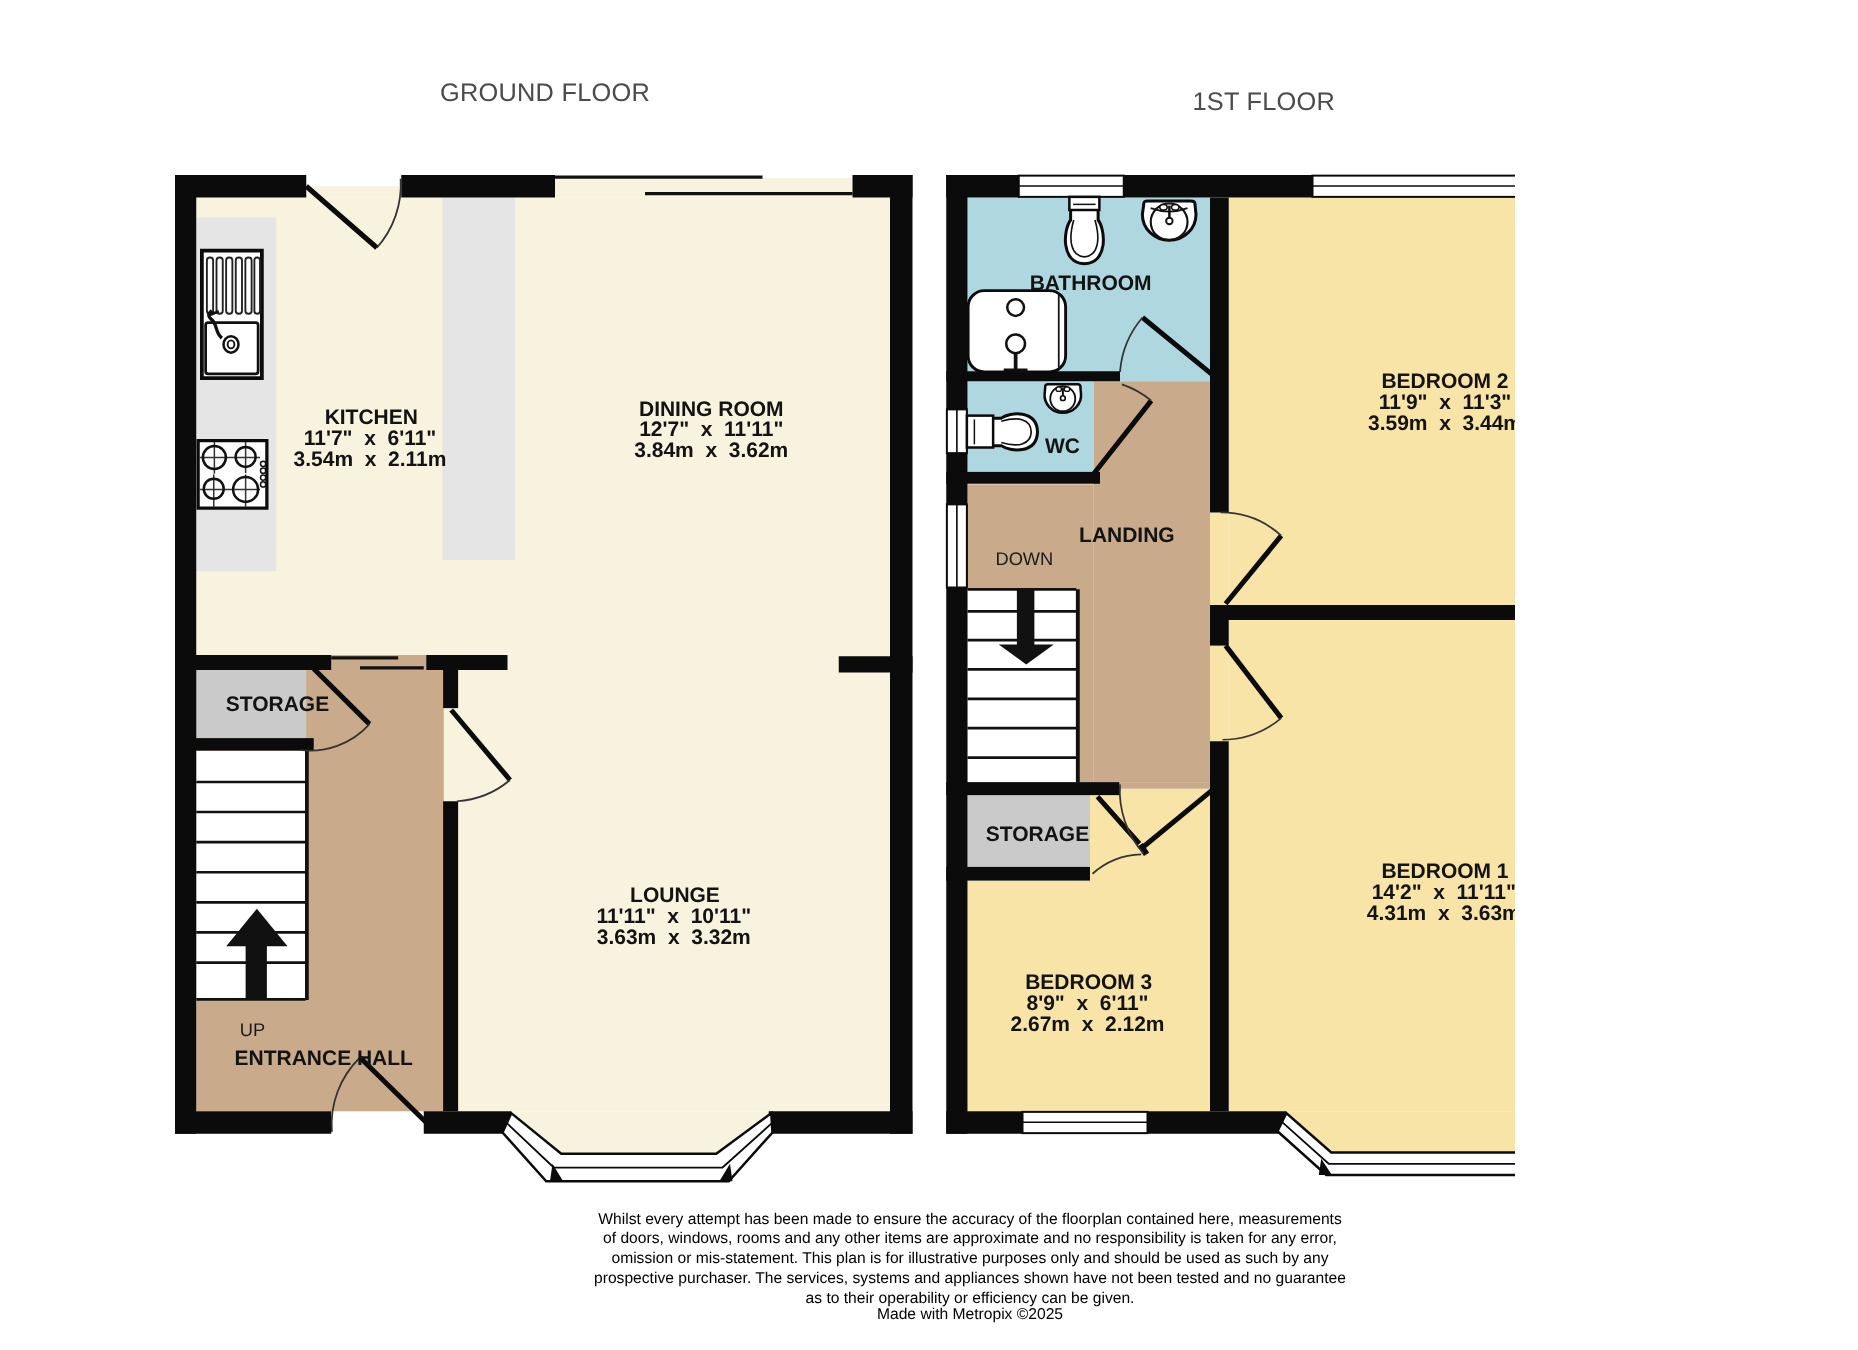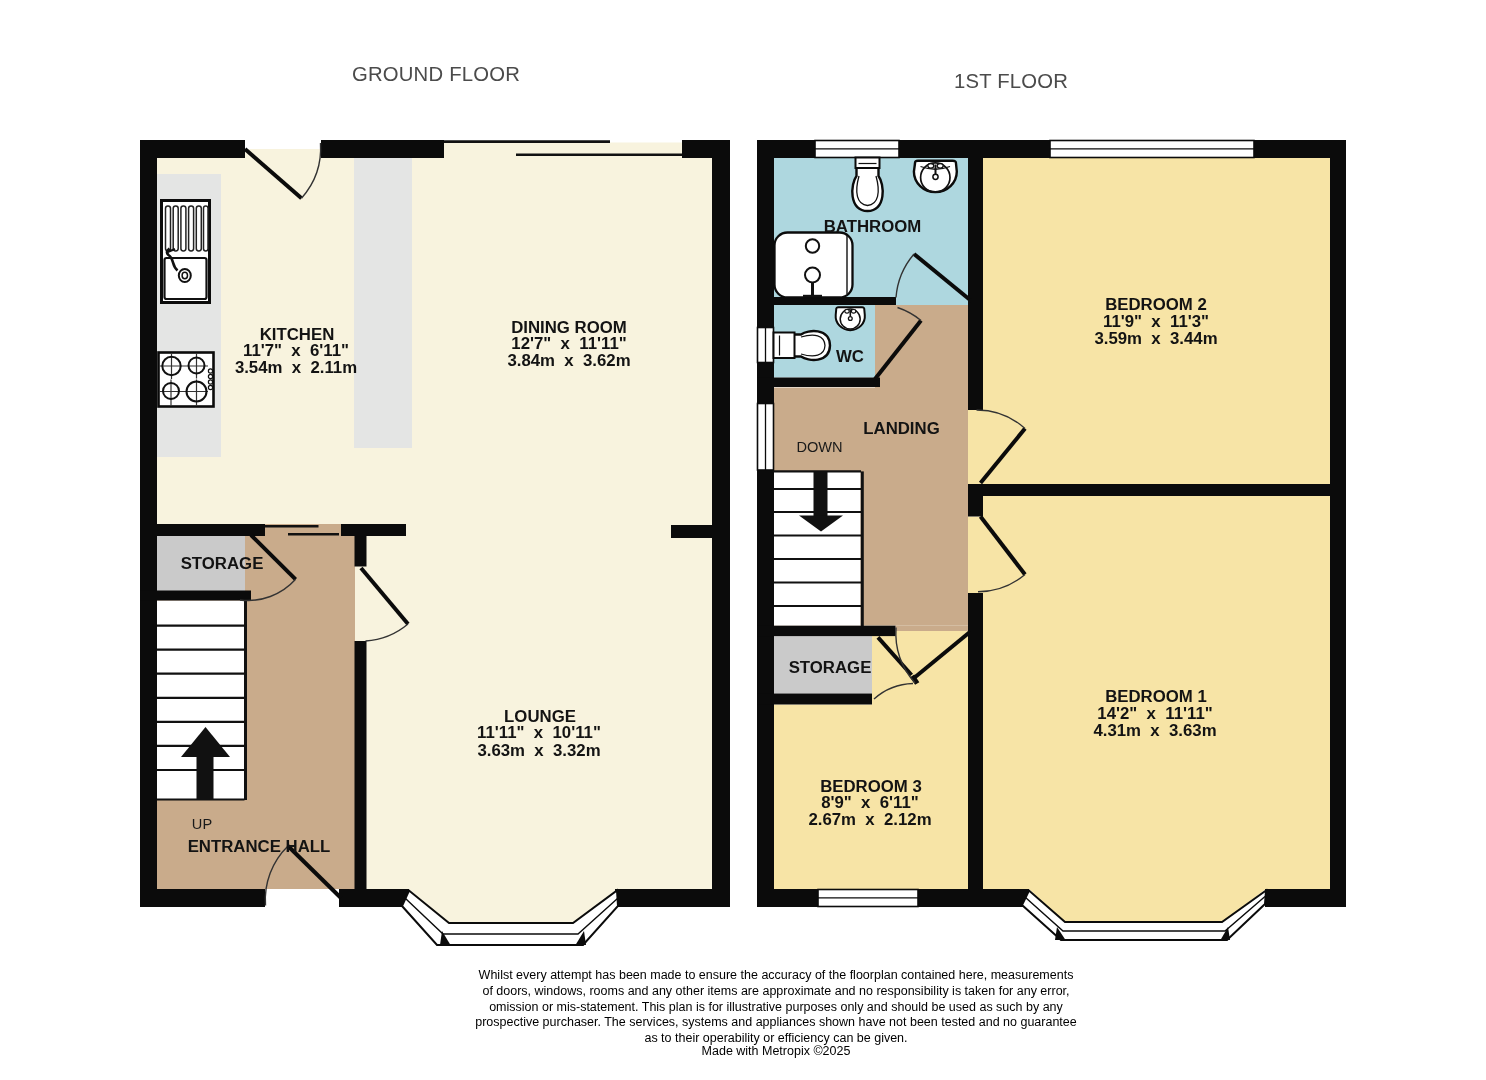--- a/index.html
+++ b/index.html
@@ -1,16 +1,16 @@
 <!DOCTYPE html>
 <html><head>
 <meta charset="utf-8">
 <style>
   html,body{margin:0;padding:0;background:#ffffff;}
-  #page{position:relative;width:1486px;height:1080px;background:#ffffff;overflow:hidden;}
+  #page{position:relative;width:1212px;height:1080px;background:#ffffff;overflow:hidden;}
   svg{position:absolute;left:0;top:0;}
   text{font-family:"Liberation Sans",sans-serif;}
   .rm{font-weight:bold;font-size:16.8px;fill:#131313;}
   .ttl{font-size:20.3px;fill:#4b4b4b;letter-spacing:0.2px;}
   .sm{font-size:14.6px;fill:#1a1a1a;}
   .ft{font-size:12.5px;fill:#000000;}
 </style>
 </head>
 <body>
 <div id="page">

